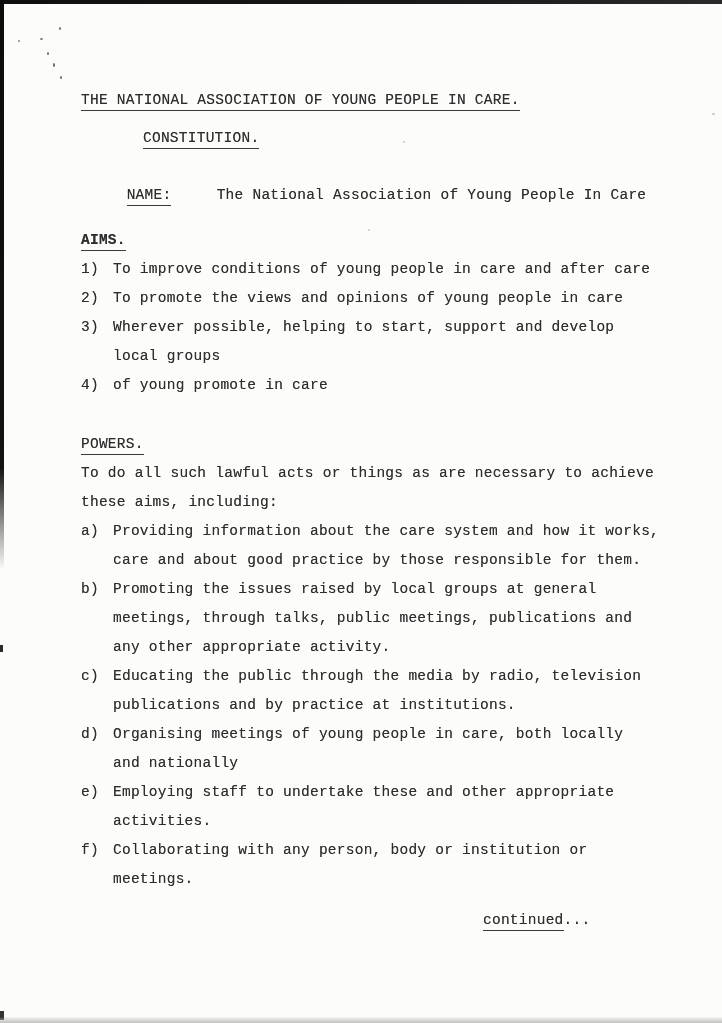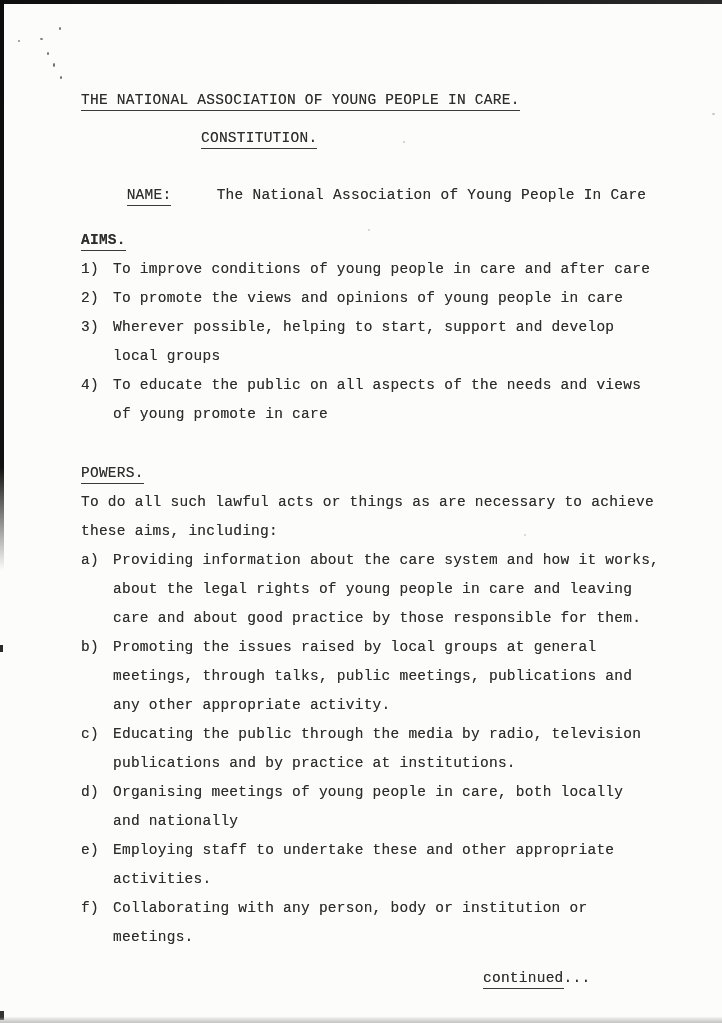--- a/index.html
+++ b/index.html
@@ -33,21 +33,21 @@
   .dot { position: absolute; border-radius: 50%; }
   
   .doc {
     position: absolute; left: 81px; top: 0; right: 30px;
     padding-top: 86px;
     font-size: 14.5px; letter-spacing: 0.25px; line-height: 29px;
     text-shadow: 0 0 0.5px rgba(45,45,45,0.55);
     white-space: nowrap;
   }
   .ul { border-bottom: 1.6px solid #3a3a3a; padding-bottom: 2px; }
-  .subtitle { margin-left: 120px; margin-top: 9px; }
+  .subtitle { margin-left: 62px; margin-top: 9px; }
   .name-row { display: flex; margin-top: 28px; justify-content: center; }
   .name-row .label-cell { width: 90px; flex: 0 0 90px; }
   .heading-aims { margin-top: 16px; font-weight: bold; }
   .heading-powers { margin-top: 30px; }
   .item { display: flex; }
   .item .marker { width: 32px; flex: 0 0 32px; }
   .item .lines .line { display: block; }
   .continued-row { margin-top: 12px; margin-left: 402px; }
 </style>
 </head>
@@ -109,41 +109,39 @@
       <div class="item">
         <span class="marker">3)</span>
         <span class="lines">
           <span class="line">Wherever possible, helping to start, support and develop</span>
           <span class="line">local groups</span>
         </span>
       </div>
       <div class="item">
         <span class="marker">4)</span>
         <span class="lines">
-          <span class="line">To educate the public on all aspects of the needs and views</span>
           <span class="line">of young promote in care</span>
         </span>
       </div>
     </div>
 
     <div class="heading-powers">
       <span class="ul">POWERS.</span>
     </div>
 
     <div>
       <div class="line">To do all such lawful acts or things as are necessary to achieve</div>
       <div class="line">these aims, including:</div>
     </div>
 
     <div>
       <div class="item">
         <span class="marker">a)</span>
         <span class="lines">
           <span class="line">Providing information about the care system and how it works,</span>
-          <span class="line">about the legal rights of young people in care and leaving</span>
           <span class="line">care and about good practice by those responsible for them.</span>
         </span>
       </div>
       <div class="item">
         <span class="marker">b)</span>
         <span class="lines">
           <span class="line">Promoting the issues raised by local groups at general</span>
           <span class="line">meetings, through talks, public meetings, publications and</span>
           <span class="line">any other appropriate activity.</span>
         </span>

